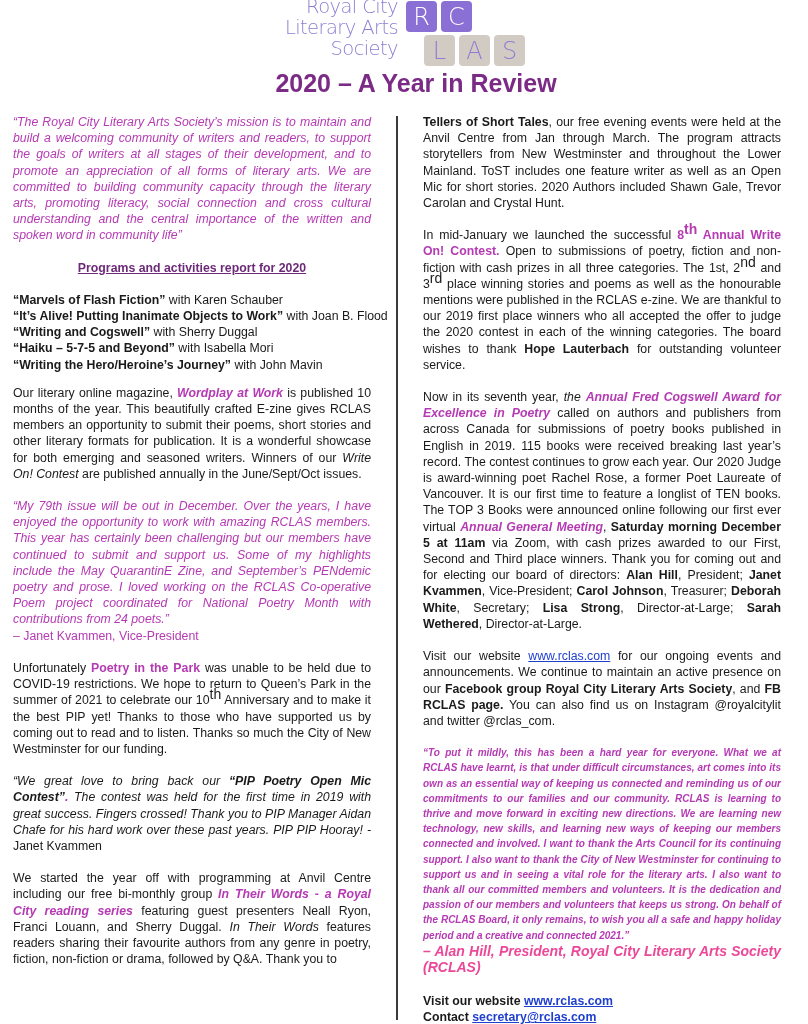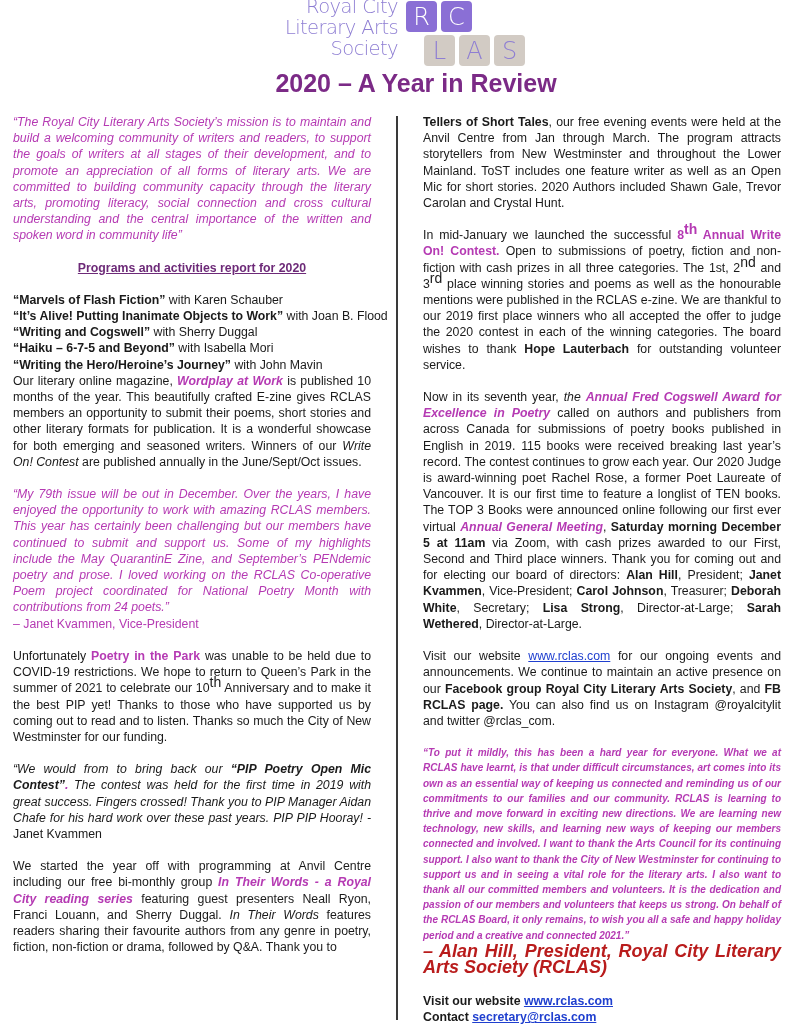--- a/index.html
+++ b/index.html
@@ -85,33 +85,33 @@
     .pink-b { color: #b53ab3; font-weight: bold; }
     .b { font-weight: bold; }
     .i { font-style: italic; }
     .bi { font-weight: bold; }
     .link { color: #1f3fcf; text-decoration: underline; }
     .heading {
       color: #6d2a78;
       font-weight: bold;
       text-decoration: underline;
     }
-    .workshops { margin: 0 0 0 0; }
+    .workshops { margin: 0 0 12px 0; }
     .workshops div { white-space: nowrap; }
     .sup { font-size: 14px; vertical-align: super; line-height: 0; }
     .quote-bold {
       font-size: 10px;
       line-height: 15.2px;
     }
     .sig {
       text-align: right;
       font-weight: bold;
       font-style: italic;
-      color: #b91c1c;
-      font-size: 18px;
+      color: #ec4899;
+      font-size: 14px;
       margin-top: 0;
     }
     .contact div { font-weight: bold; white-space: nowrap; }
     .contact .link { font-weight: bold; }
   </style>
 </head>
 <body>
 
 <div class="logo-text">
   <div>Royal City</div>
@@ -133,34 +133,34 @@
 
   <p class="left">
     <span class="heading">Programs and activities report for 2020</span>
   </p>
 
 
   <div class="workshops">
     <div><span class="b">“Marvels of Flash Fiction”</span><span> with  Karen Schauber</span></div>
     <div><span class="b">“It’s Alive! Putting Inanimate Objects to Work”</span><span> with Joan B. Flood</span></div>
     <div><span class="b">“Writing and Cogswell”</span><span> with Sherry Duggal</span></div>
-    <div><span class="b">“Haiku – 6-7-5 and Beyond”</span><span> with Isabella Mori</span></div>
+    <div><span class="b">“Haiku – 5-7-5 and Beyond”</span><span> with Isabella Mori</span></div>
     <div><span class="b">“Writing the Hero/Heroine’s Journey”</span><span> with John Mavin</span></div>
   </div>
 
   <p><span>Our literary online magazine, </span><span class="pink-bi">Wordplay at Work</span><span> is published 10 months of the year. This beautifully crafted E-zine gives RCLAS members an opportunity to submit their poems, short stories and other literary formats for publication. It is a wonderful showcase for both emerging and seasoned writers. Winners of our </span><span class="i">Write On! Contest</span><span> are published annually in the June/Sept/Oct issues.</span></p>
 
   <p style="margin-bottom:16px;">
     <span class="pink-i">“My 79th issue will be out in December. Over the years, I have enjoyed the opportunity to work with amazing RCLAS members. This year has certainly been challenging but our members have continued to submit and support us. Some of my highlights include the May QuarantinE Zine, and September’s PENdemic poetry and prose. I loved working on the RCLAS Co-operative Poem project coordinated for National Poetry Month with contributions from 24 poets.”</span><br>
     <span class="pink">– Janet Kvammen, Vice-President</span>
   </p>
 
   <p><span>Unfortunately </span><span class="pink-b">Poetry in the Park</span><span> was unable to be held due to COVID-19 restrictions. We hope to return to Queen’s Park in the summer of 2021 to celebrate our 10</span><span class="sup">th</span><span> Anniversary and to make it the best PIP yet! Thanks to those who have supported us by coming out to read and to listen. Thanks so much the City of New Westminster for our funding.</span></p>
 
-  <p class="i"><span>“We would from to bring back our </span><span class="b">“PIP Poetry Open Mic Contest”</span><span class="pink-b">.</span><span> The contest was held for the first time in 2019 with great success. Fingers crossed! Thank you to PIP Manager Aidan Chafe for his hard work over these past years. PIP PIP Hooray! -</span><span style="font-style:normal;">  Janet Kvammen</span></p>
+  <p class="i"><span>“We great love to bring back our </span><span class="b">“PIP Poetry Open Mic Contest”</span><span class="pink-b">.</span><span> The contest was held for the first time in 2019 with great success. Fingers crossed! Thank you to PIP Manager Aidan Chafe for his hard work over these past years. PIP PIP Hooray! -</span><span style="font-style:normal;">  Janet Kvammen</span></p>
 
   <p><span>We started the year off with programming at Anvil Centre including our free bi-monthly group </span><span class="pink-bi">In Their Words - a Royal City reading series</span><span> featuring guest presenters Neall Ryon, Franci Louann, and Sherry Duggal. </span><span class="i">In Their Words</span><span> features readers sharing their favourite authors from any genre in poetry, fiction, non-fiction or drama, followed by Q&amp;A. Thank you to </span></p>
 </div>
 
 <div class="col col-right">
   <p><span class="bi">Tellers of Short Tales</span><span>, our free evening events were held at the Anvil Centre from Jan through March. The program attracts storytellers from New Westminster and throughout the Lower Mainland. ToST includes one feature writer as well as an Open Mic for short stories. 2020 Authors included Shawn Gale, Trevor Carolan and Crystal Hunt.</span></p>
 
   <p><span>In mid-January we launched the successful </span><span class="pink-b">8</span><span class="pink-b sup">th</span><span class="pink-b"> Annual Write On! Contest.</span><span> Open to submissions of poetry, fiction and non-fiction with cash prizes in all three categories. The 1st, 2</span><span class="sup">nd</span><span> and 3</span><span class="sup">rd</span><span> place winning stories and poems as well as the honourable mentions were published in the RCLAS e-zine. We are thankful to our 2019 first place winners who all accepted the offer to judge the 2020 contest in each of the winning categories. The board wishes to thank </span><span class="b">Hope Lauterbach</span><span> for outstanding volunteer service.</span></p>
 
   <p><span>Now in its seventh year, </span><span class="i">the </span><span class="pink-bi">Annual Fred Cogswell Award for Excellence in Poetry</span><span> called on authors and publishers from across Canada for submissions of poetry books published in English in 2019. 115 books were received breaking last year’s record. The contest continues to grow each year. Our 2020 Judge is award-winning poet Rachel Rose, a former Poet Laureate of Vancouver.  It is our first time to feature a longlist of TEN books. The TOP 3 Books were announced online following our first ever virtual </span><span class="pink-bi">Annual General Meeting</span><span>, </span><span class="b">Saturday morning December 5 at 11am</span><span> via Zoom, with cash prizes awarded to our First, Second and Third place winners. Thank you for coming out and for electing our board of directors: </span><span class="b">Alan Hill</span><span>, President; </span><span class="b">Janet Kvammen</span><span>, Vice-President; </span><span class="b">Carol Johnson</span><span>, Treasurer; </span><span class="b">Deborah White</span><span>, Secretary; </span><span class="b">Lisa Strong</span><span>, Director-at-Large; </span><span class="b">Sarah Wethered</span><span>, Director-at-Large.</span></p>

